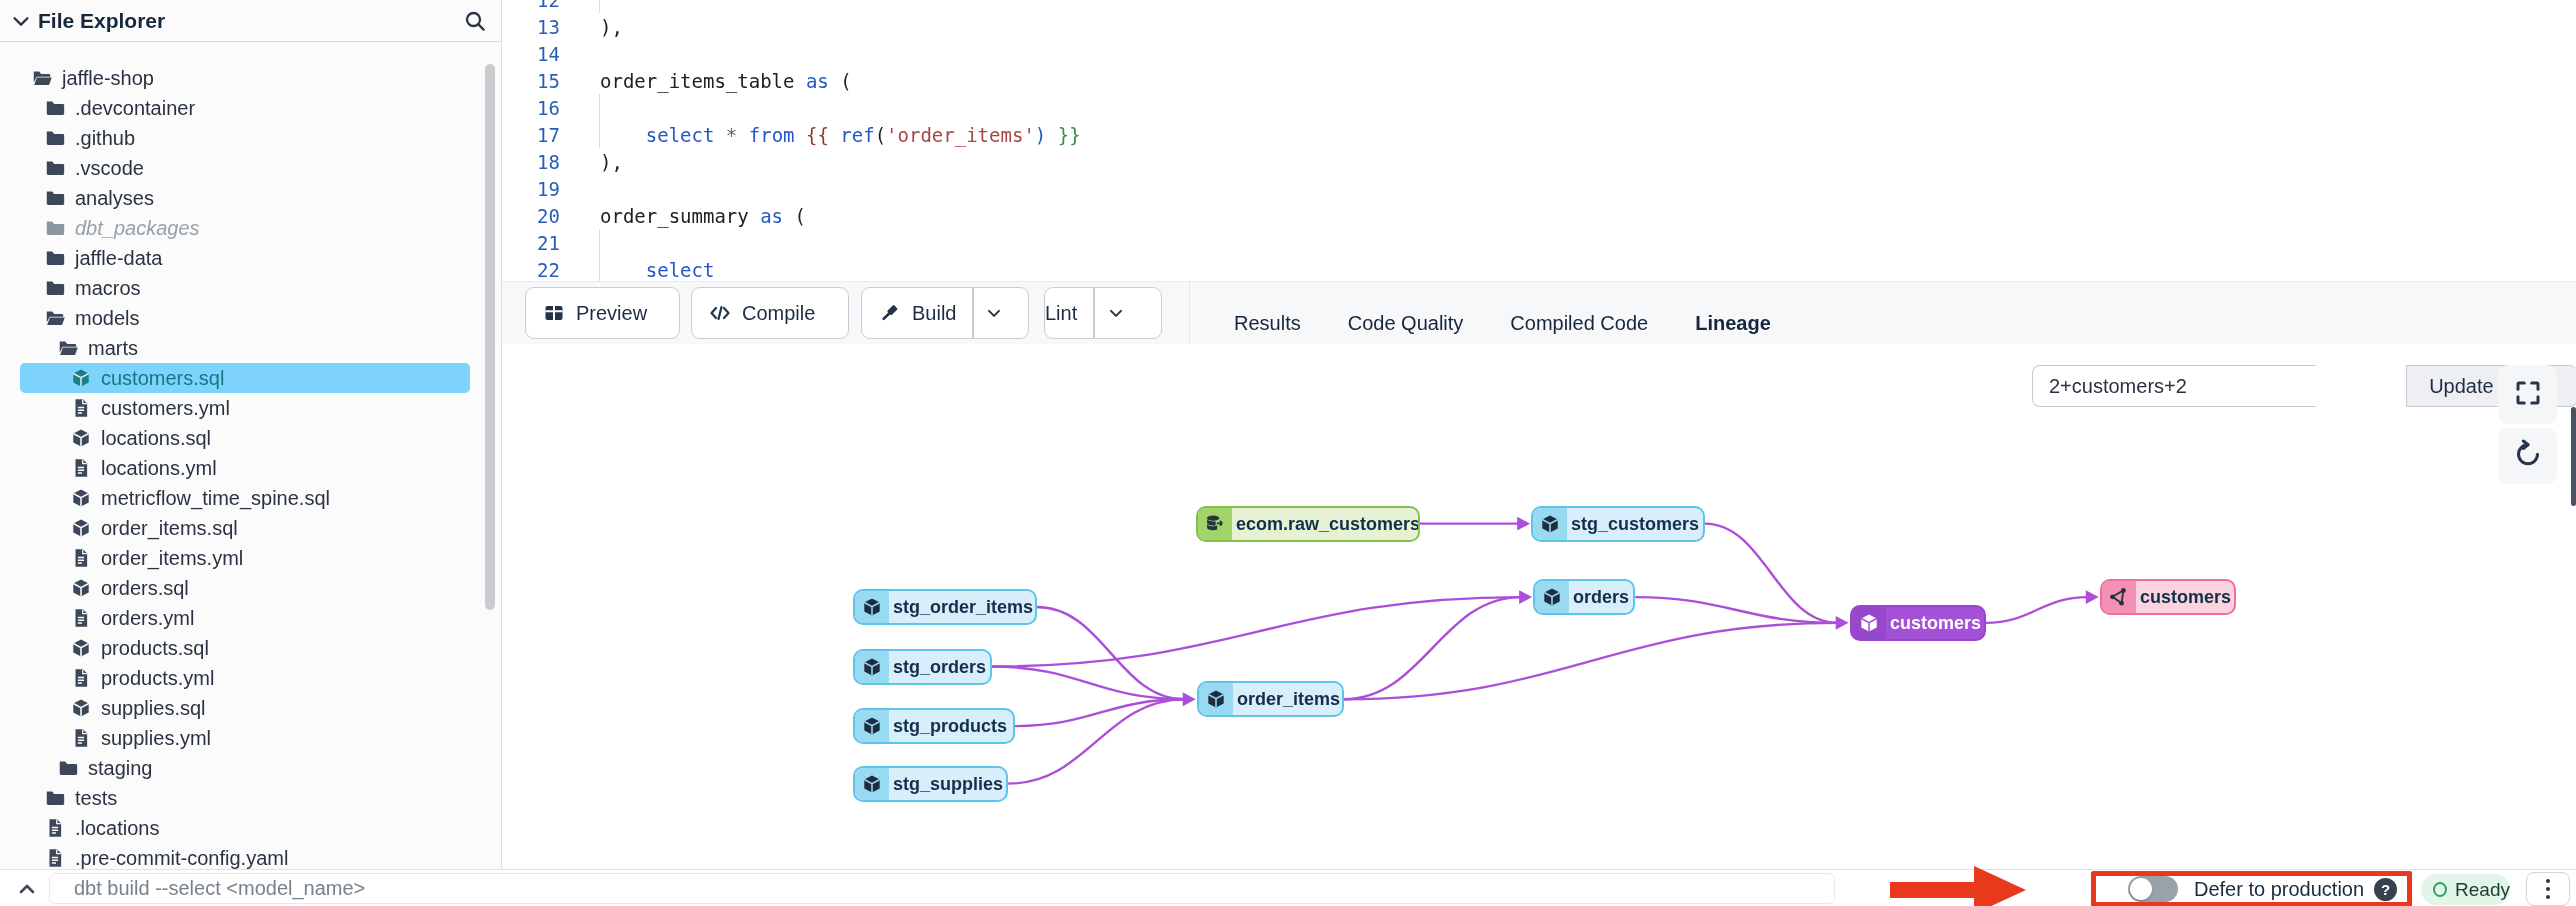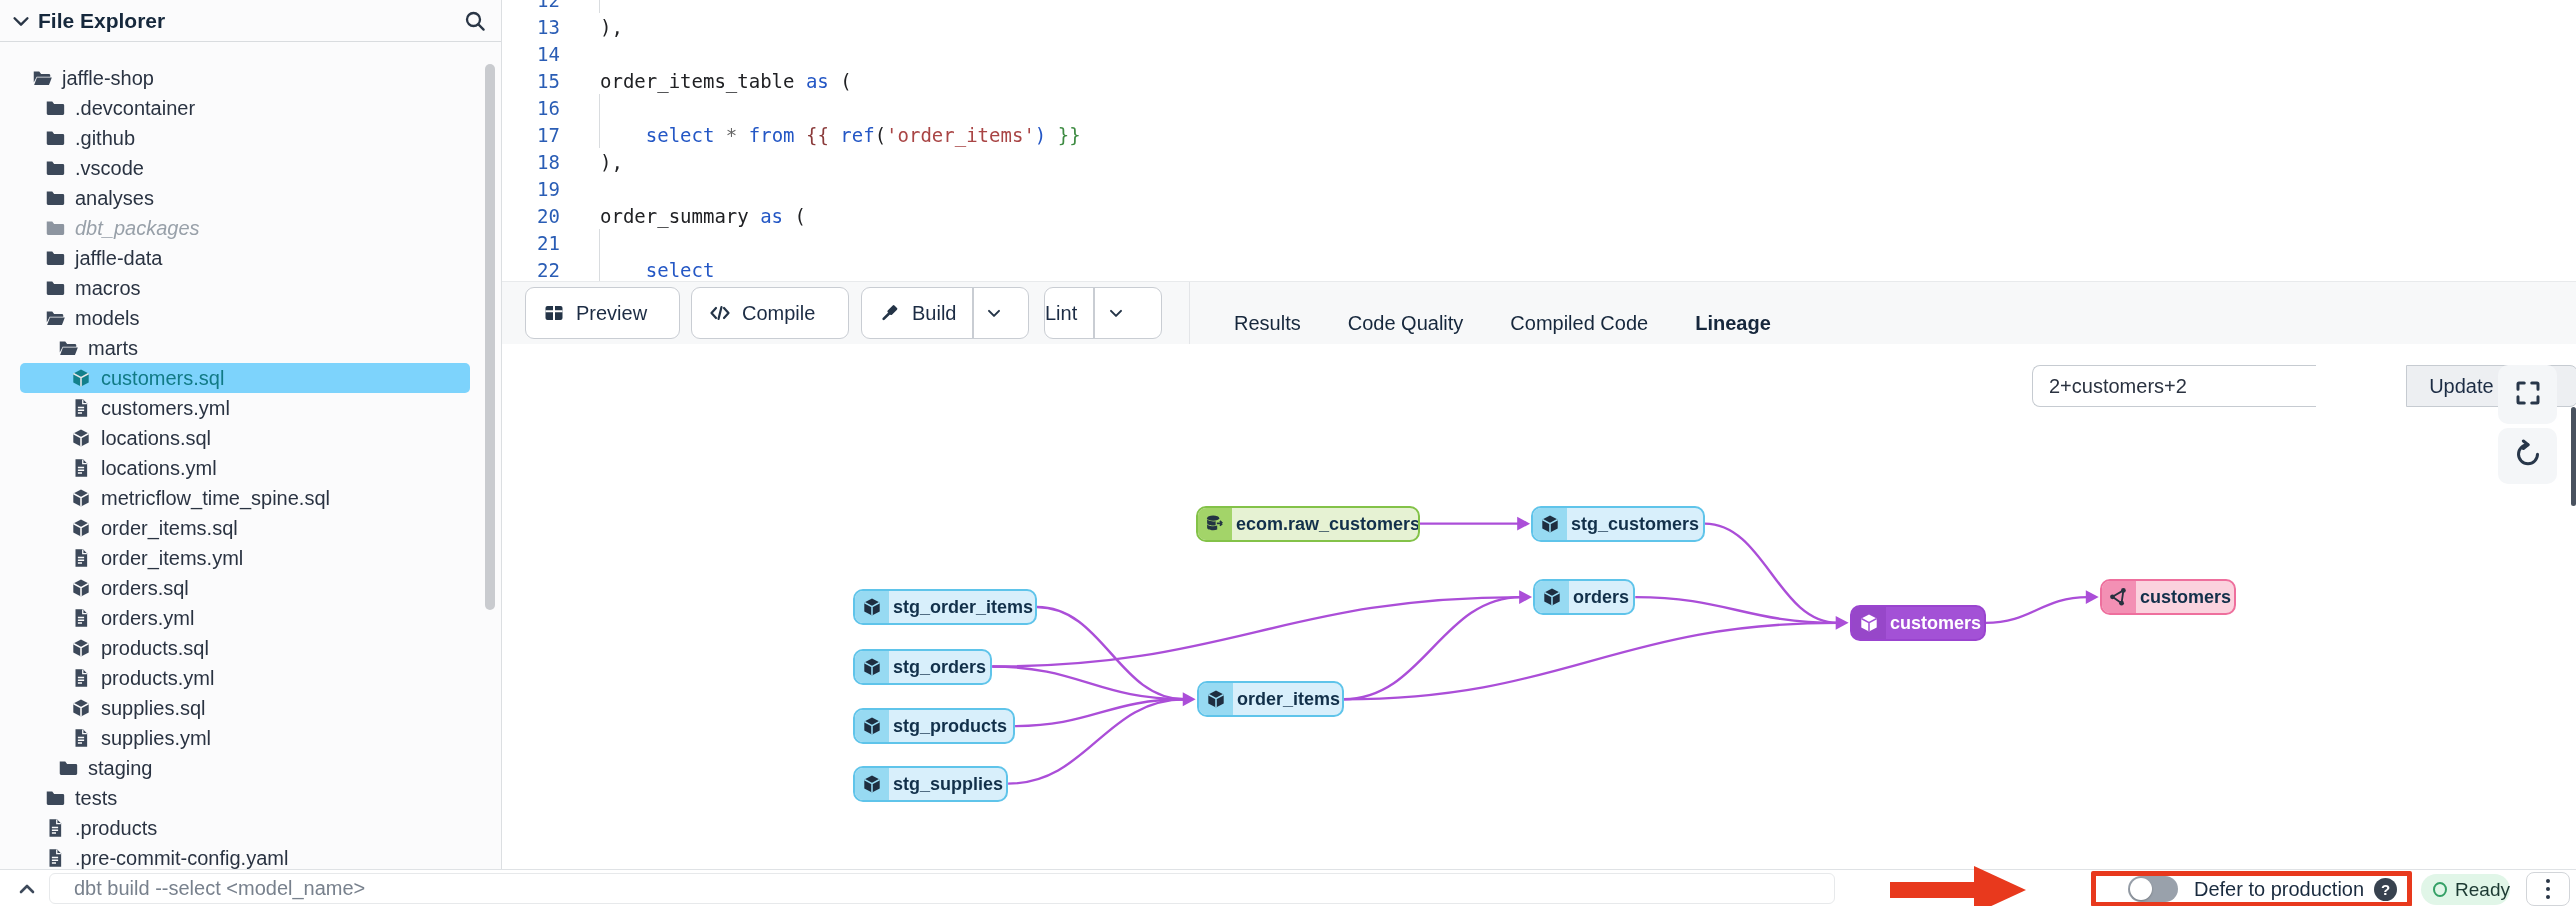--- a/index.html
+++ b/index.html
@@ -327,21 +327,21 @@
         <span class="tlabel">tests</span>
       </div>
       <div class="trow" style="padding-left: 24px;">
         <span class="ticon">
           <svg viewBox="0 0 24 24">
             <path d="M6 2.5 h8.2 L18.7 7 V21.5 H6 Z" fill="#3c4859"></path>
             <path d="M13.9 2.8 V7.3 h4.5" stroke="#fbfbfc" stroke-width="1.4" fill="none"></path>
             <path d="M8.6 11.4 h6.8 M8.6 14.4 h6.8 M8.6 17.4 h4.5" stroke="#fbfbfc" stroke-width="1.6"></path>
           </svg>
         </span>
-        <span class="tlabel">.products</span>
+        <span class="tlabel">.locations</span>
       </div>
       <div class="trow" style="padding-left: 24px;">
         <span class="ticon">
           <svg viewBox="0 0 24 24">
             <path d="M6 2.5 h8.2 L18.7 7 V21.5 H6 Z" fill="#3c4859"></path>
             <path d="M13.9 2.8 V7.3 h4.5" stroke="#fbfbfc" stroke-width="1.4" fill="none"></path>
             <path d="M8.6 11.4 h6.8 M8.6 14.4 h6.8 M8.6 17.4 h4.5" stroke="#fbfbfc" stroke-width="1.6"></path>
           </svg>
         </span>
         <span class="tlabel">.pre-commit-config.yaml</span>

